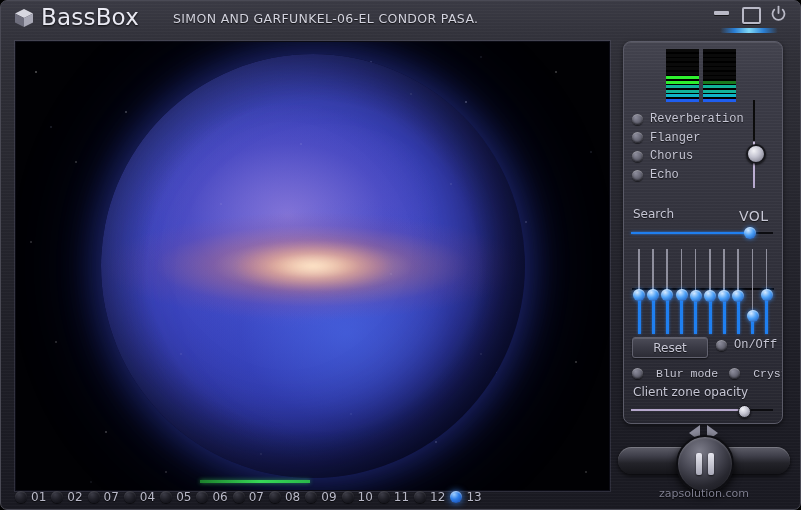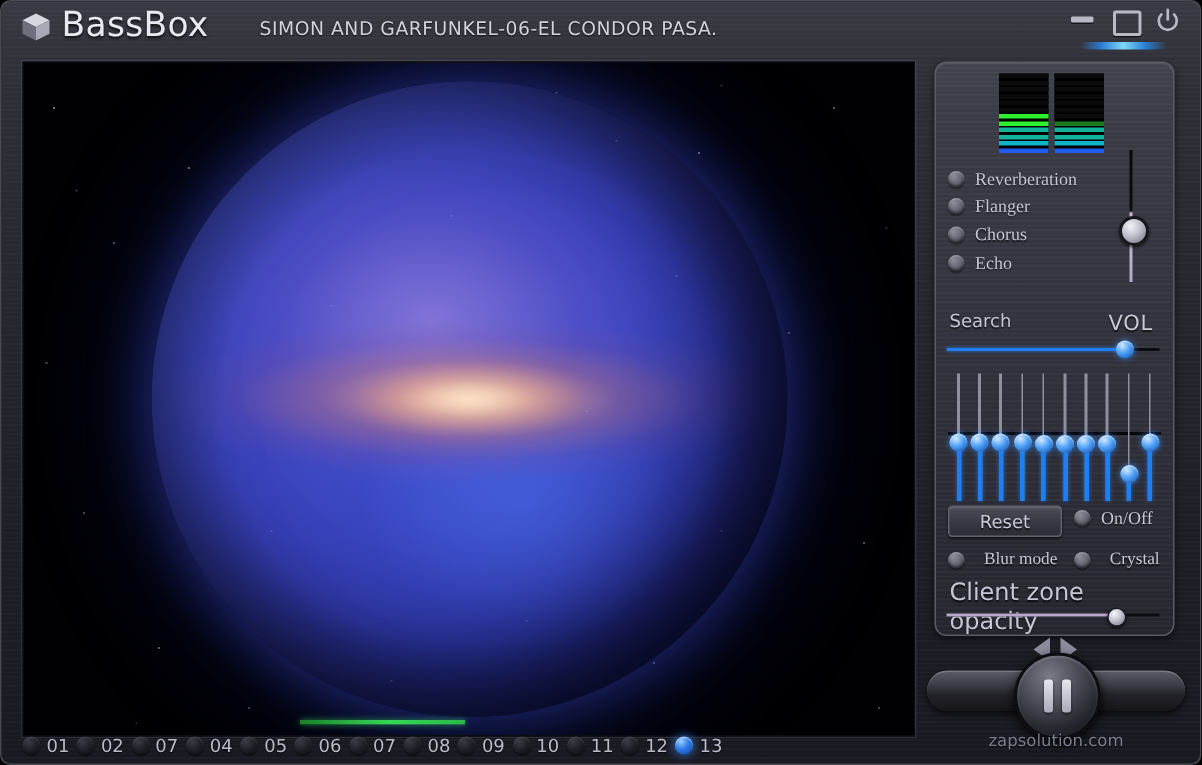--- a/index.html
+++ b/index.html
@@ -185,21 +185,21 @@
          background:#000;}
   .vu-seg{height:3px;width:100%;background:#0a0a0a;}
 
   .fx-list{position:absolute;left:8px;top:68px;width:118px;}
   .fx-row{display:flex;align-items:center;height:18.6px;}
   .led{
     width:11px;height:11px;border-radius:50%;flex:0 0 auto;margin-right:7px;
     background:radial-gradient(circle at 34% 30%, #8d8d9c 0%, #6a6a78 45%, #3c3c47 100%);
     box-shadow:inset 0 1px 1px rgba(255,255,255,.3), inset 0 -1px 2px rgba(0,0,0,.6), 0 1px 1px rgba(0,0,0,.5);
   }
-  .fx-label{font-size:12px;color:#c6c6d4;font-family:Liberation Serif, serif;
+  .fx-label{font-size:12px;color:#c6c6d4;font-family:Liberation Mono, monospace;
     text-shadow:0 1px 1px rgba(0,0,0,.7);white-space:nowrap;}
 
   
   .vol{position:absolute;right:8px;top:58px;width:40px;height:110px;}
   .vol-rail{position:absolute;left:19px;top:0;width:2px;height:88px;
     background:linear-gradient(180deg,#090909 0%,#0d0d0d 46%,#c9bcdd 48%,#b5a7cc 100%);}
   .vol-knob{position:absolute;left:12px;top:44px;width:16px;height:16px;border-radius:50%;
     background:radial-gradient(circle at 36% 30%, #f2f2f6 0%, #c5c5d2 40%, #6d6d7c 100%);
     border:2px solid #17171c;box-shadow:0 1px 2px rgba(0,0,0,.7);}
   .vol-label{position:absolute;left:5px;top:108px;font-size:14px;color:#c8c8d6;
@@ -231,21 +231,21 @@
     border:1px solid #62626f;
     box-shadow:inset 0 1px 0 rgba(255,255,255,.12), 0 1px 2px rgba(0,0,0,.6);
     display:flex;align-items:center;justify-content:center;
     font-size:12px;color:#c9c9d7;font-family:"DejaVu Sans", sans-serif;
     text-shadow:0 1px 1px rgba(0,0,0,.75);cursor:default;
   }
   .onoff{position:absolute;left:92px;top:296px;display:flex;align-items:center;}
 
   .mode-row{position:absolute;left:8px;top:325px;width:144px;display:flex;align-items:center;gap:6px;}
   .mode-row .fx-label{font-size:11.5px;}
-  .opacity-label{position:absolute;left:9px;top:343px;font-size:16px;color:#c6c6d4;
+  .opacity-label{position:absolute;left:9px;top:343px;font-size:12px;color:#c6c6d4;
     font-family:"DejaVu Sans", sans-serif;text-shadow:0 1px 1px rgba(0,0,0,.7);}
   .opacity-slider{position:absolute;left:7px;top:363px;width:142px;height:11px;}
   .op-rail{position:absolute;left:0;top:4px;width:142px;height:2px;background:#0c0c10;}
   .op-fill{position:absolute;left:0;top:4px;height:2px;background:#b6a8cd;}
   .op-knob{position:absolute;top:0;width:11px;height:11px;border-radius:50%;
     background:radial-gradient(circle at 35% 28%, #f4f4f8 0%, #c6c6d3 42%, #70707e 100%);
     border:1.5px solid #191920;box-shadow:0 1px 2px rgba(0,0,0,.7);}
 
   
   .transport{position:absolute;left:615px;top:424px;width:176px;height:70px;z-index:3;}

